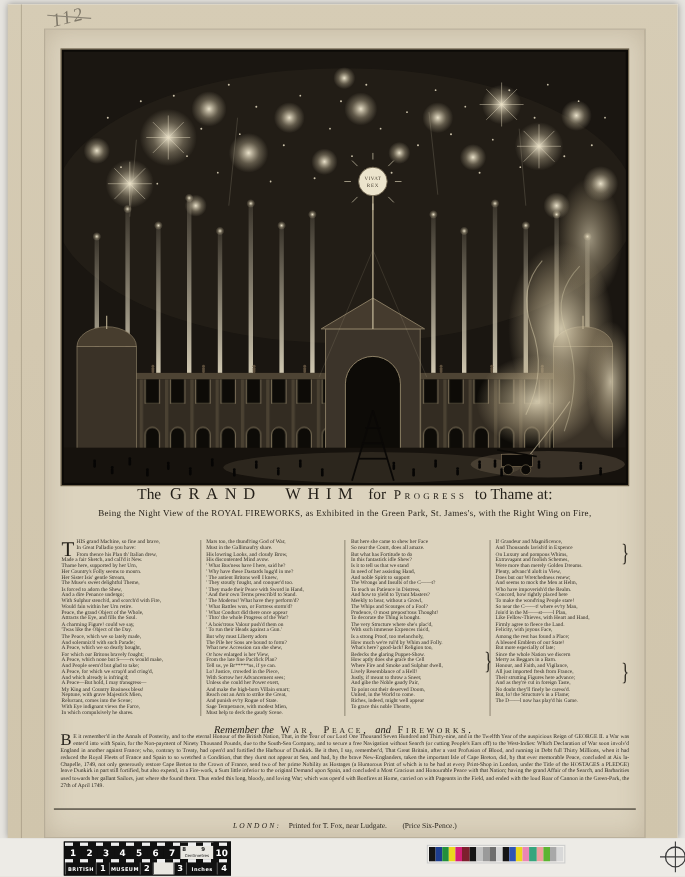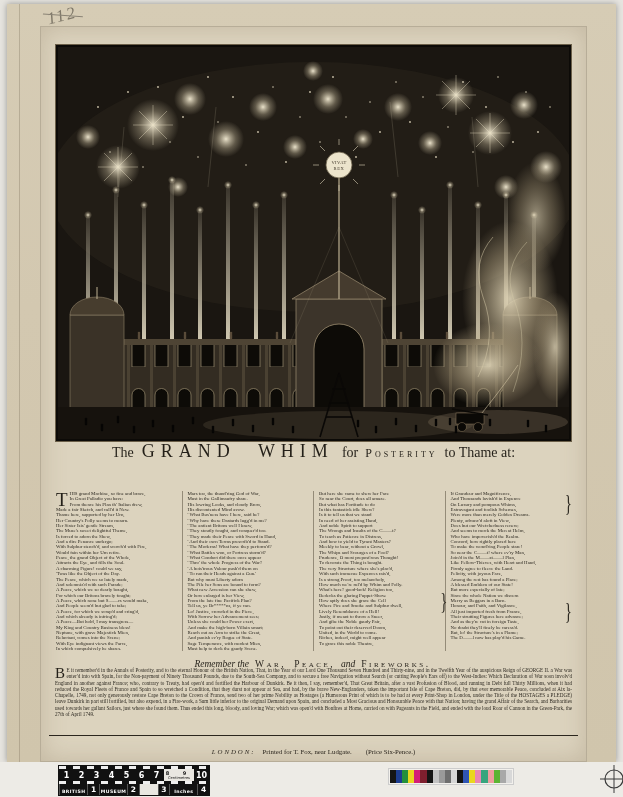--- a/index.html
+++ b/index.html
@@ -35,21 +35,21 @@
   .etching{
     position:absolute;left:15px;top:18px;width:511px;height:392px;
     background:#1a1611;border:2px solid #0c0a07;outline:1px solid #6b5f49;
     box-shadow:inset 0 0 36px #000;
   }
   .etching svg{display:block;width:100%;height:100%;}
   
   .title-block{position:absolute;left:0;top:414px;width:100%;text-align:center;}
   .title-line{white-space:nowrap;color:#231f18;}
   .t-lead,.t-mid,.t-tail{font-size:14px;}
-  .t-main{font-size:18px;letter-spacing:6px;word-spacing:12px;margin:0 4px;}
+  .t-main{font-size:15px;letter-spacing:6px;word-spacing:12px;margin:0 4px;}
   .t-name{font-size:12px;font-variant:small-caps;letter-spacing:3px;margin:0 3px;}
   .subtitle{font-size:8.2px;line-height:10.5px;letter-spacing:.3px;color:#2b261e;margin-top:3px;}
   
   .verse-cols{
     position:absolute;left:10px;right:10px;top:464px;height:160px;
     display:flex;
   }
   .vcol{
     flex:1;position:relative;padding:0 5px;
     font-size:4.9px;line-height:5.35px;white-space:pre-line;
@@ -376,24 +376,25 @@
           </g>
         </g>
       </svg>
     </div>
 
     <div class="title-block">
       <div class="title-line">
         <span class="t-lead">The</span>
         <span class="t-main">GRAND WHIM</span>
         <span class="t-mid">for</span>
-        <span class="t-name">Posterity</span>
+        <span class="t-name">Progress</span>
         <span class="t-tail">to Thame at:</span>
       </div>
       <div class="subtitle">
+        <div>Being the Night View of the ROYAL FIREWORKS, as Exhibited in the Green Park, St. James's, with the Right Wing on Fire,</div>
       </div>
     </div>
 
     <div class="verse-cols">
       <div class="vcol dropcap">THIS grand Machine, so fine and brave,
 In Great Palladio you have:
 From thence his Plan th' Italian drew,
 Made a fair Sketch, and call'd it New.
 Thame here, supported by her Urn,
 Her Country's Folly seems to mourn.

